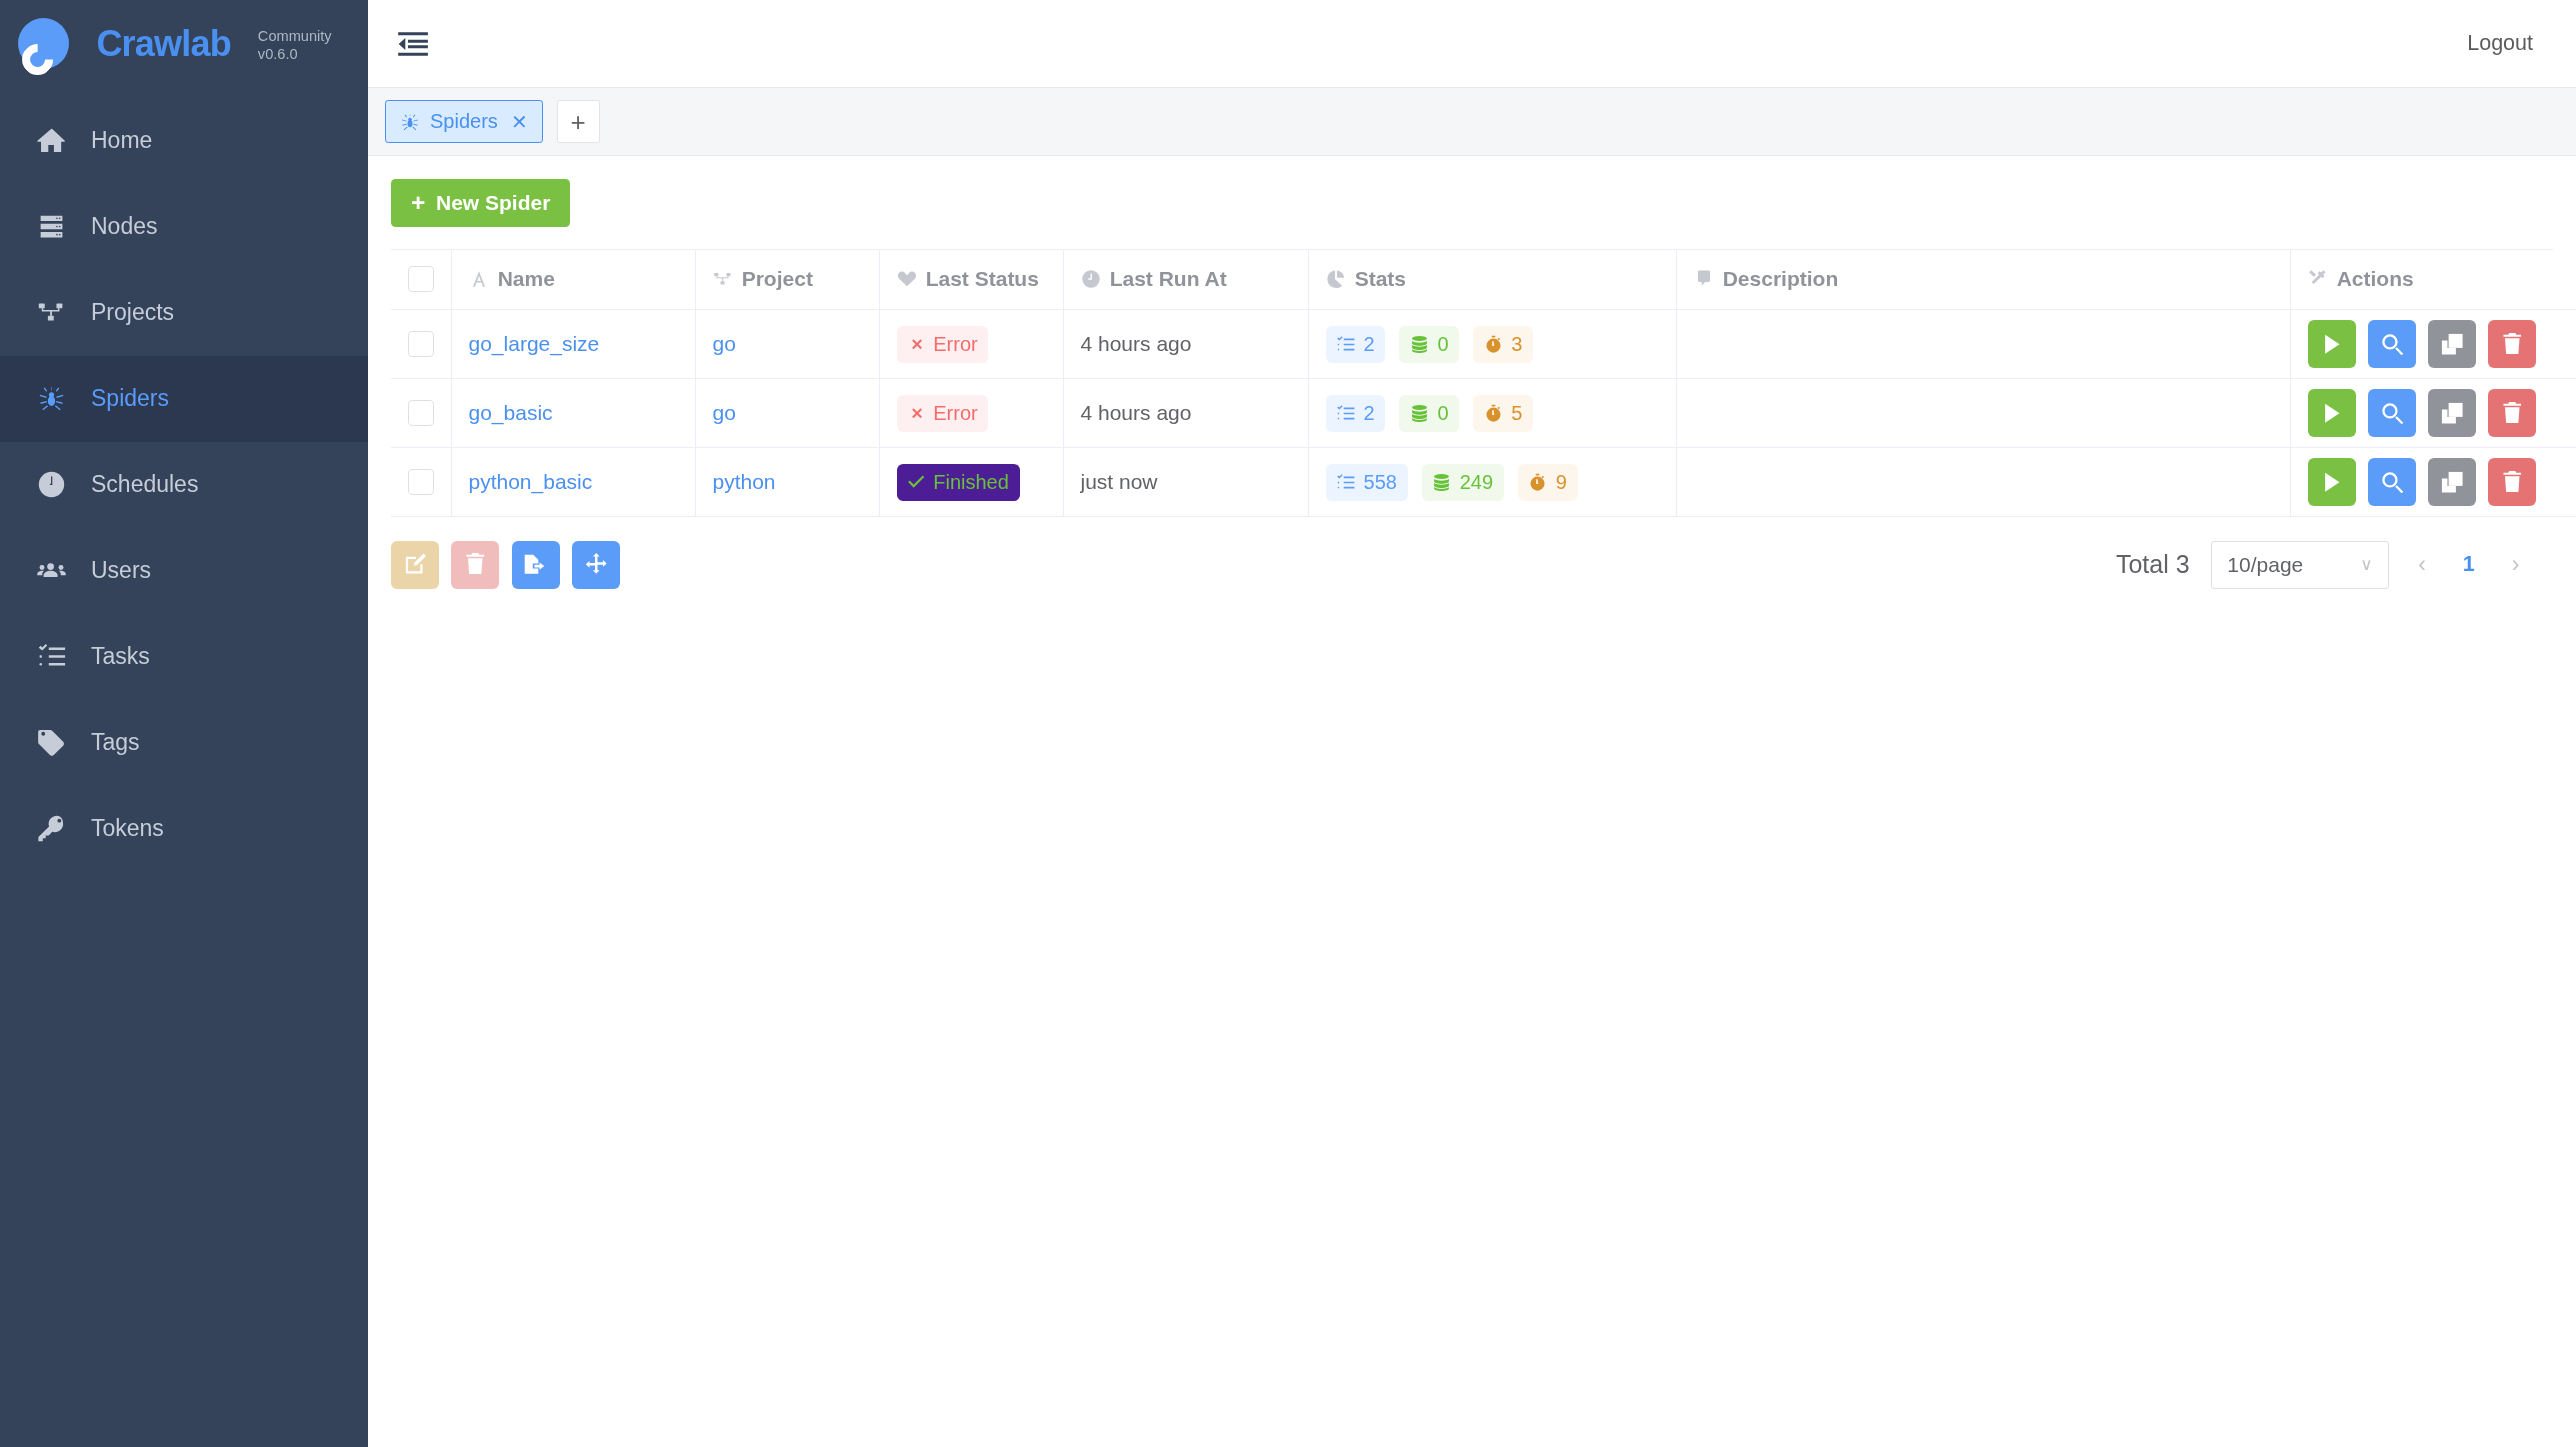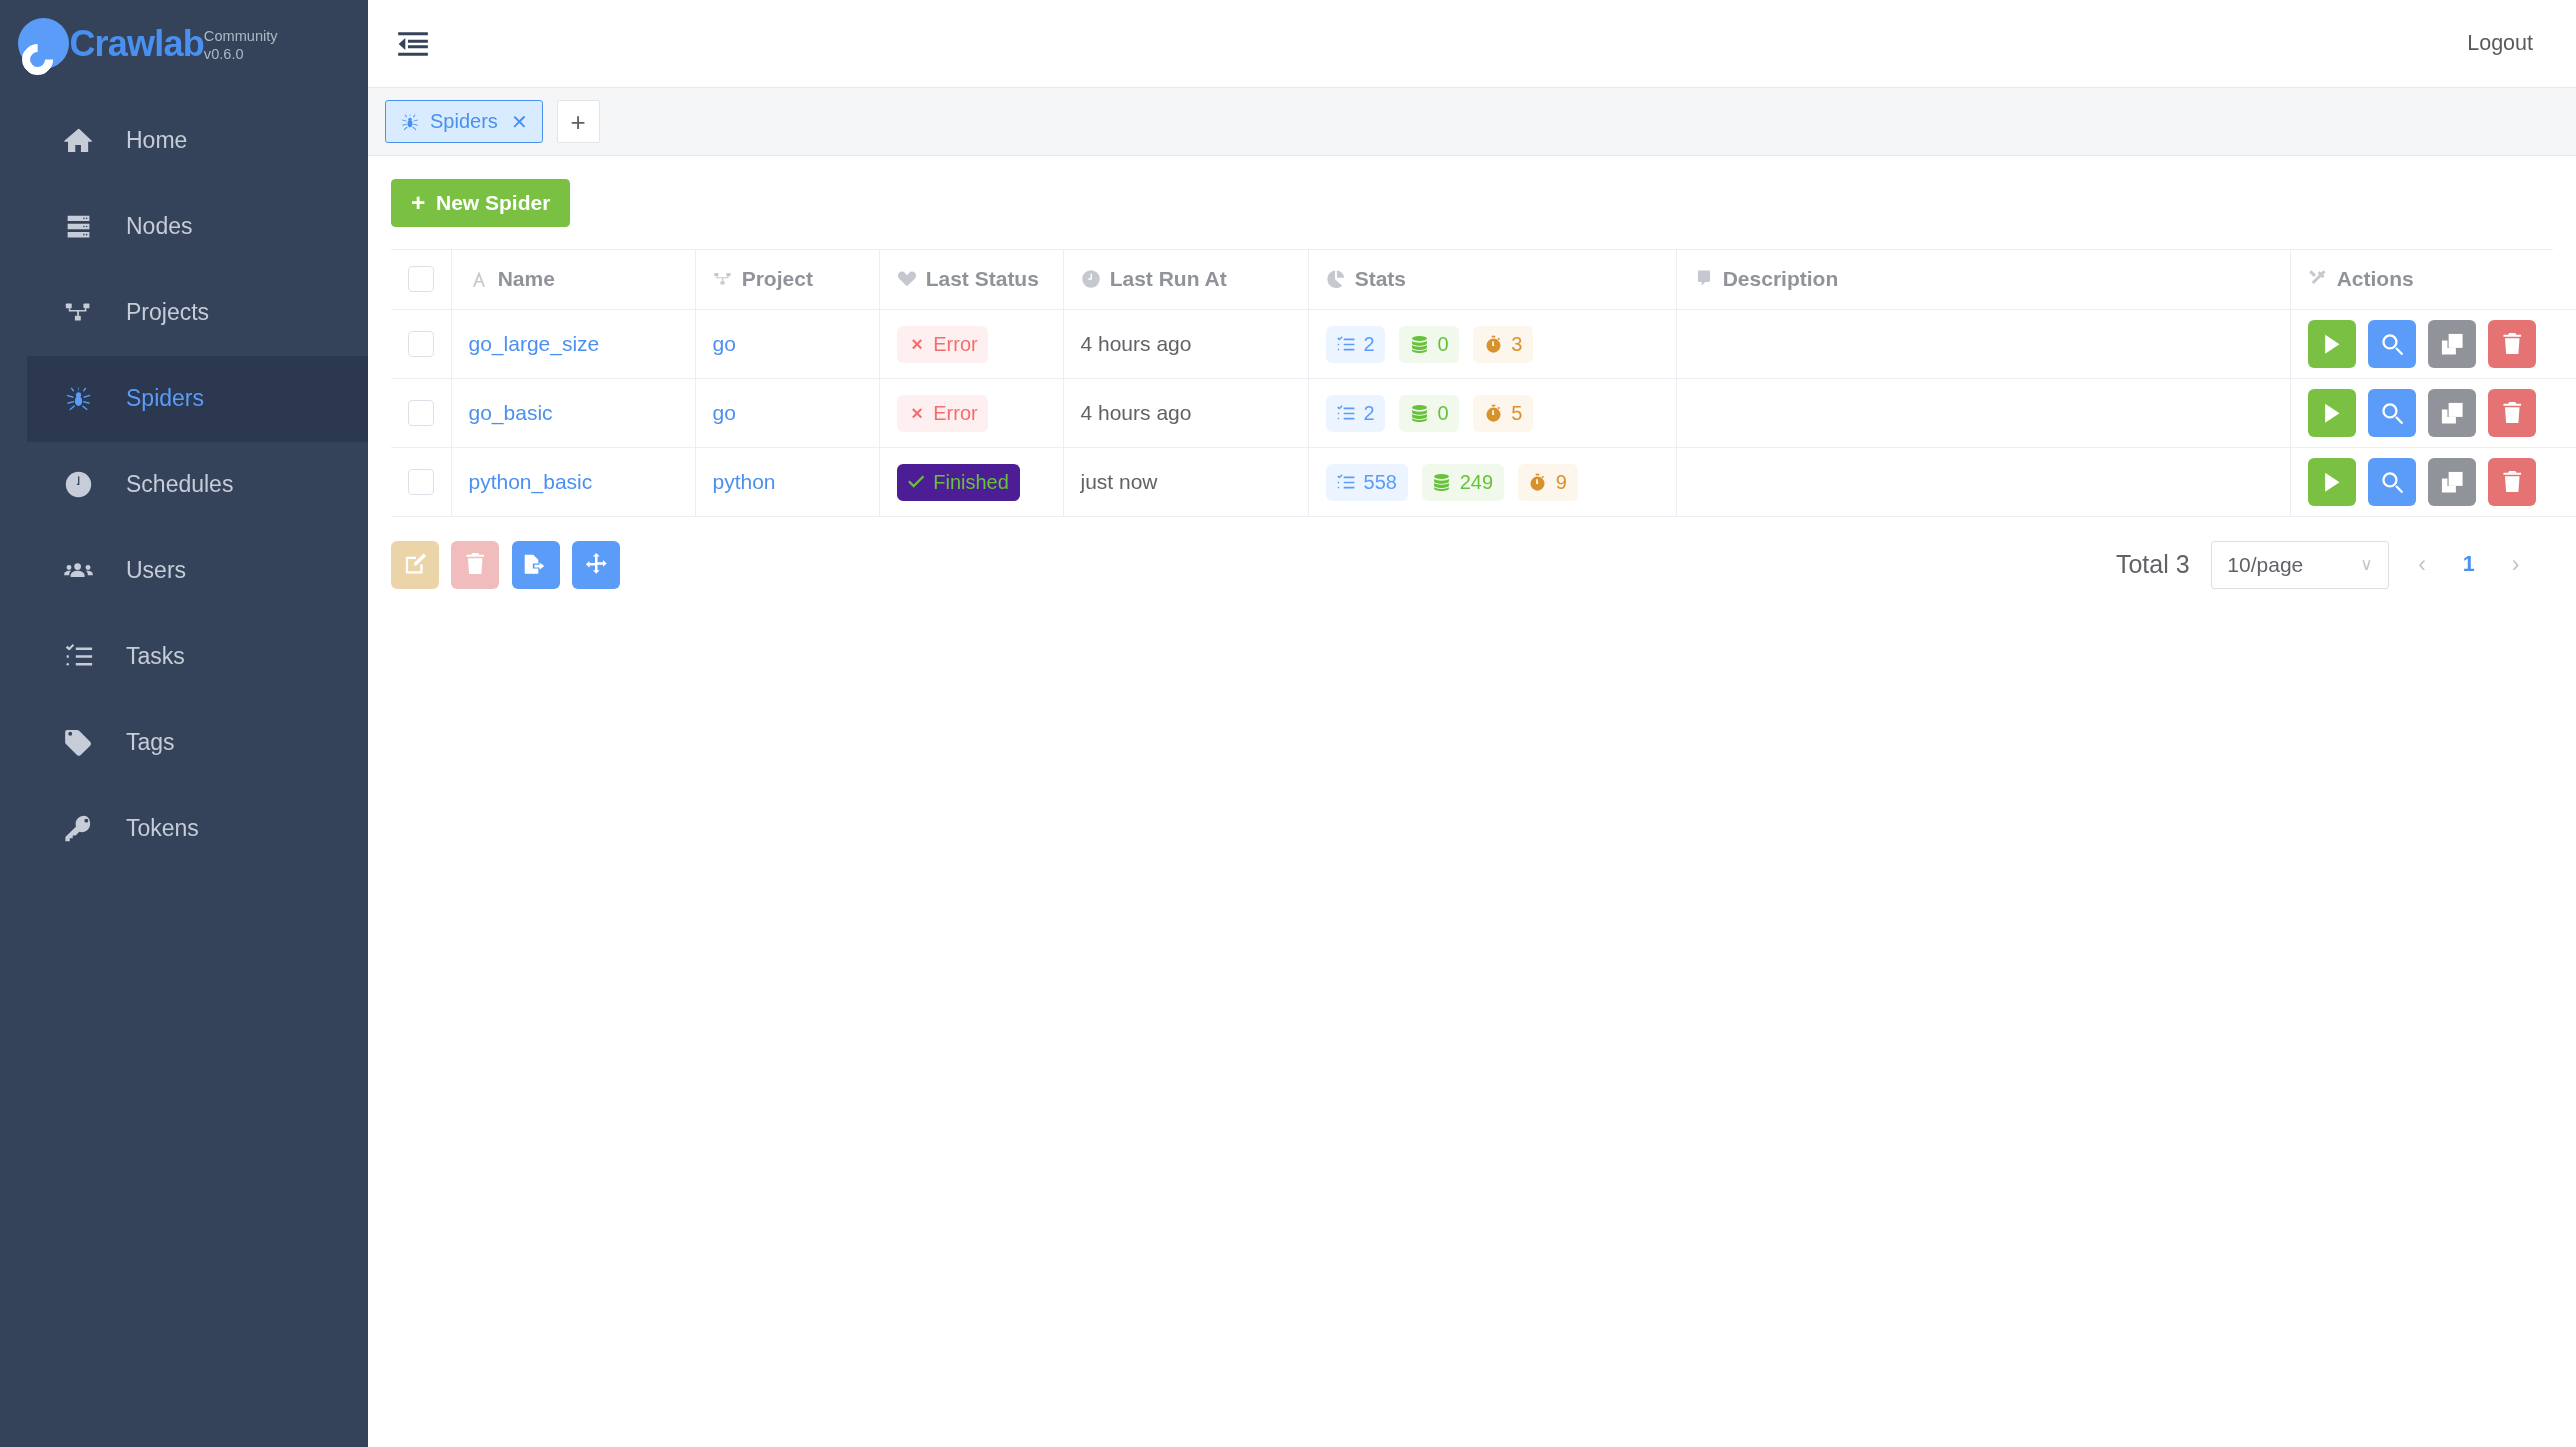--- a/index.html
+++ b/index.html
@@ -15,21 +15,21 @@
   .sidebar {
     width: 368px; height: 1448px;
     background: #34435a;
     flex: 0 0 368px;
     display: flex; flex-direction: column;
   }
   .brand {
     height: 87px;
     display: flex; align-items: center;
     padding-left: 18.4px;
-    gap: 0;
+    gap: 27px;
   }
   .brand-logo {
     width: 51px; height: 51px; border-radius: 50%;
     background: #5a9cf8;
     position: relative; flex: 0 0 51px;
   }
   .brand-logo::before {
     content: ""; position: absolute;
     left: 50%; top: 50%; transform: translate(-50%,-50%);
     width: 31px; height: 31px; border-radius: 50%;
@@ -44,24 +44,23 @@
   }
   .brand-meta {
     display: flex; flex-direction: column;
     font-size: 14.6px; color: #aeb7c4; line-height: 1.25;
     padding-top: 3.1px;
   }
   .nav { display: flex; flex-direction: column; padding-top: 10.7px; }
   .nav-item {
     height: 86px;
     display: flex; align-items: center;
-    gap: 32px; padding-left: 36px;
+    gap: 24px; padding-left: 36px;
     color: #c6cdd8; font-size: 23px;
     cursor: pointer;
-    margin-left: 27px;
   }
   .nav-item .nav-ico {
     width: 31px; height: 31px;
     display: flex; align-items: center; justify-content: center;
     flex: 0 0 31px;
   }
   .nav-item .nav-ico svg { width: 29px; height: 29px; fill: #c6cdd8; }
   .nav-item.active { background: #2b3850; color: #5a9cf8; }
   .nav-item.active .nav-ico svg { fill: #5a9cf8; }
 

